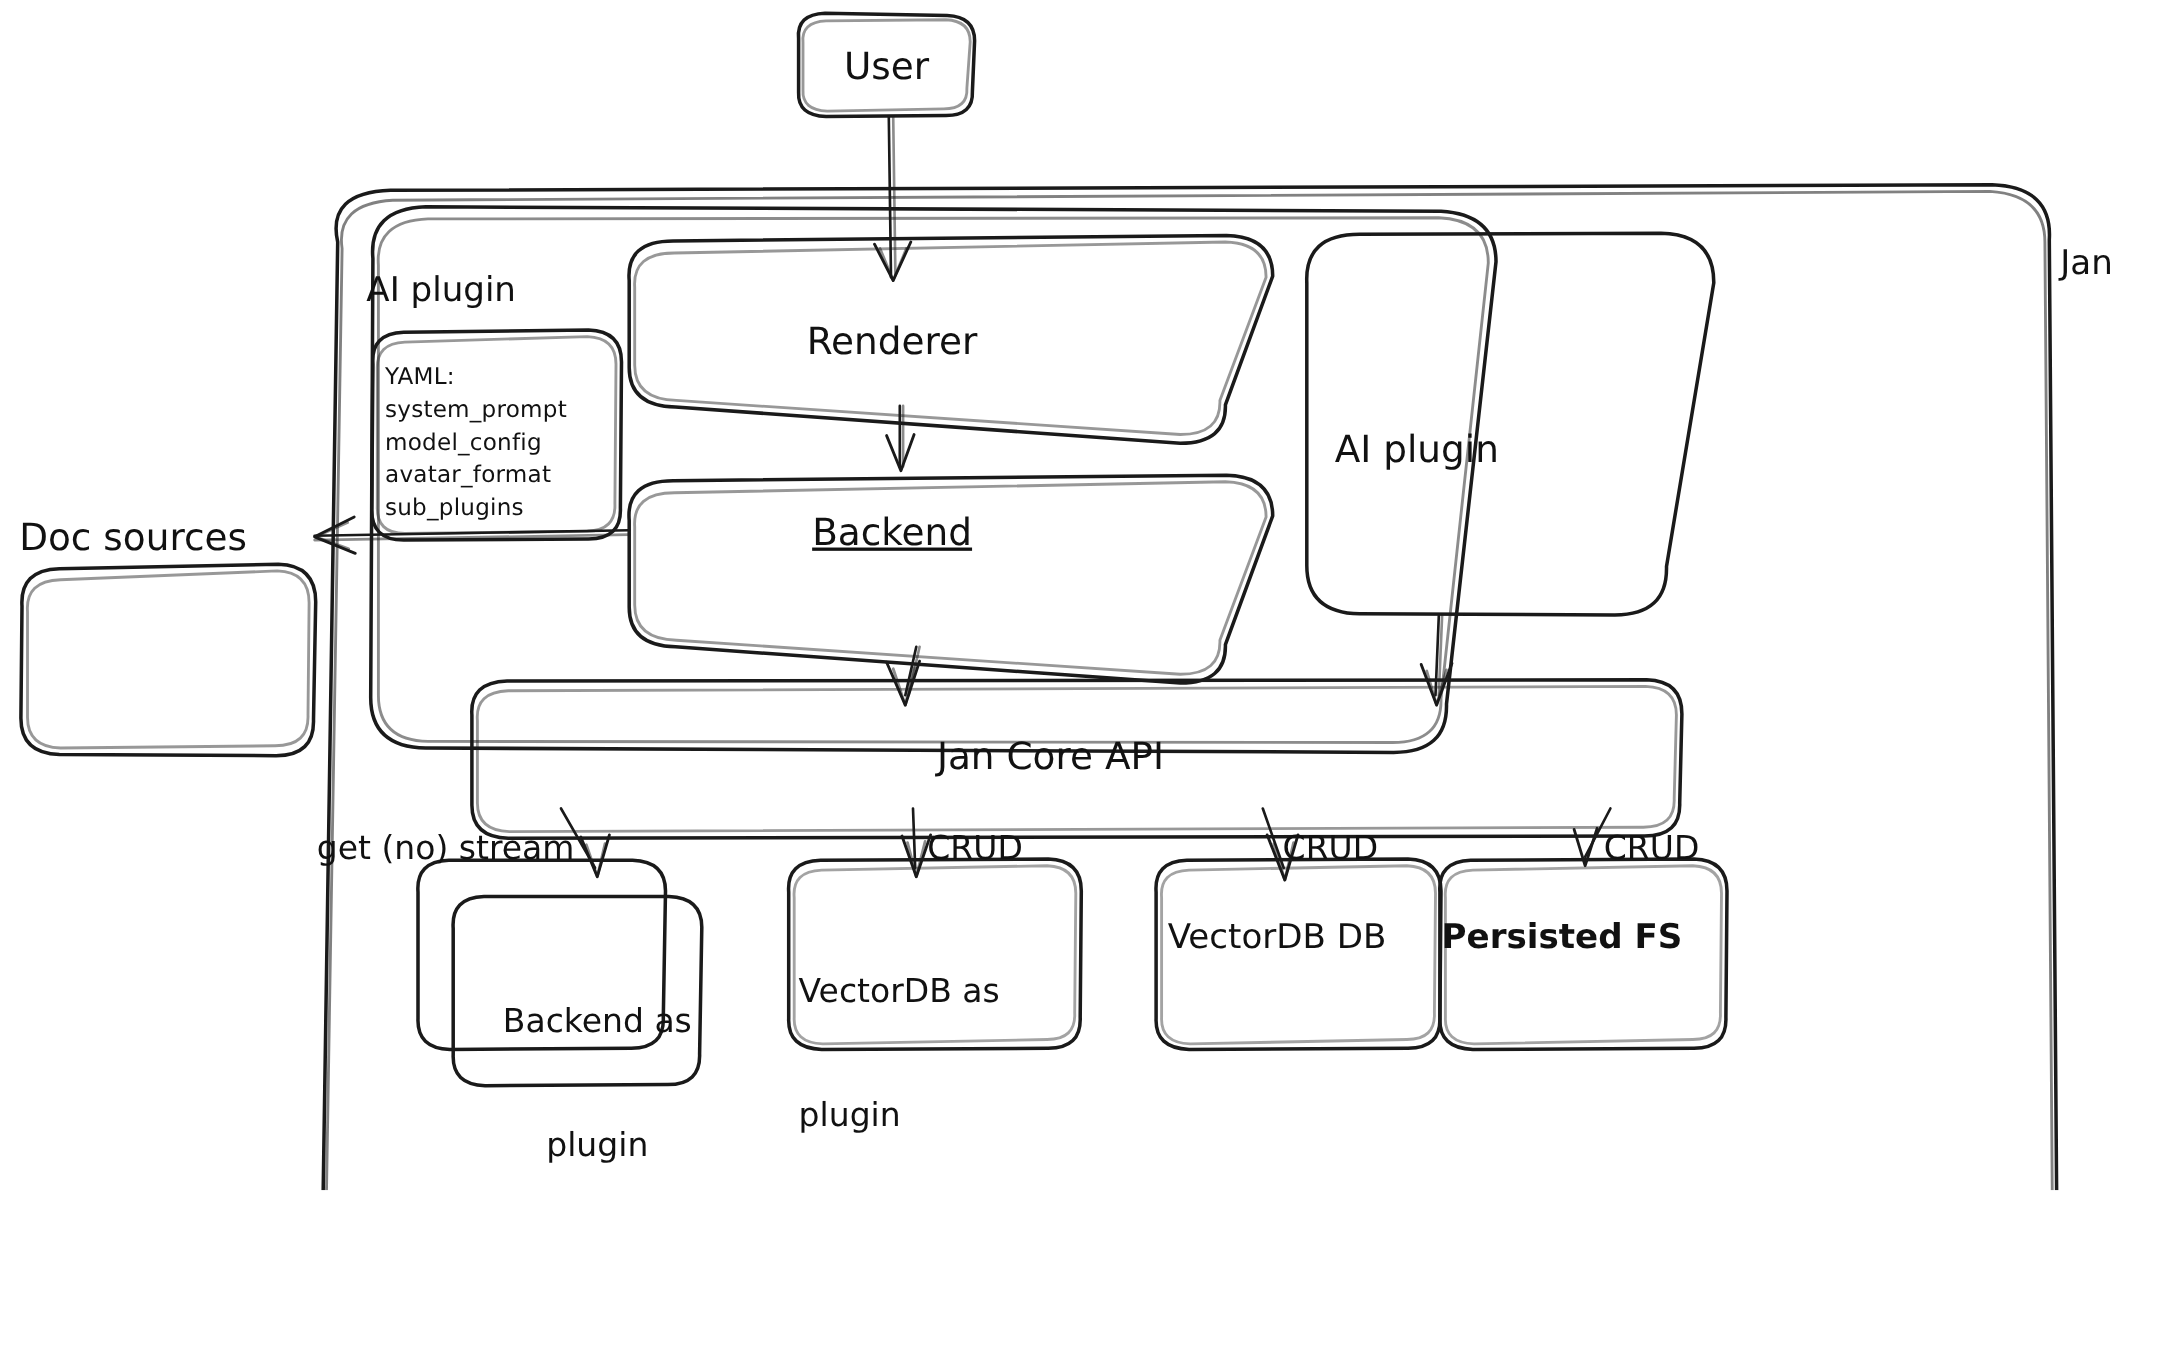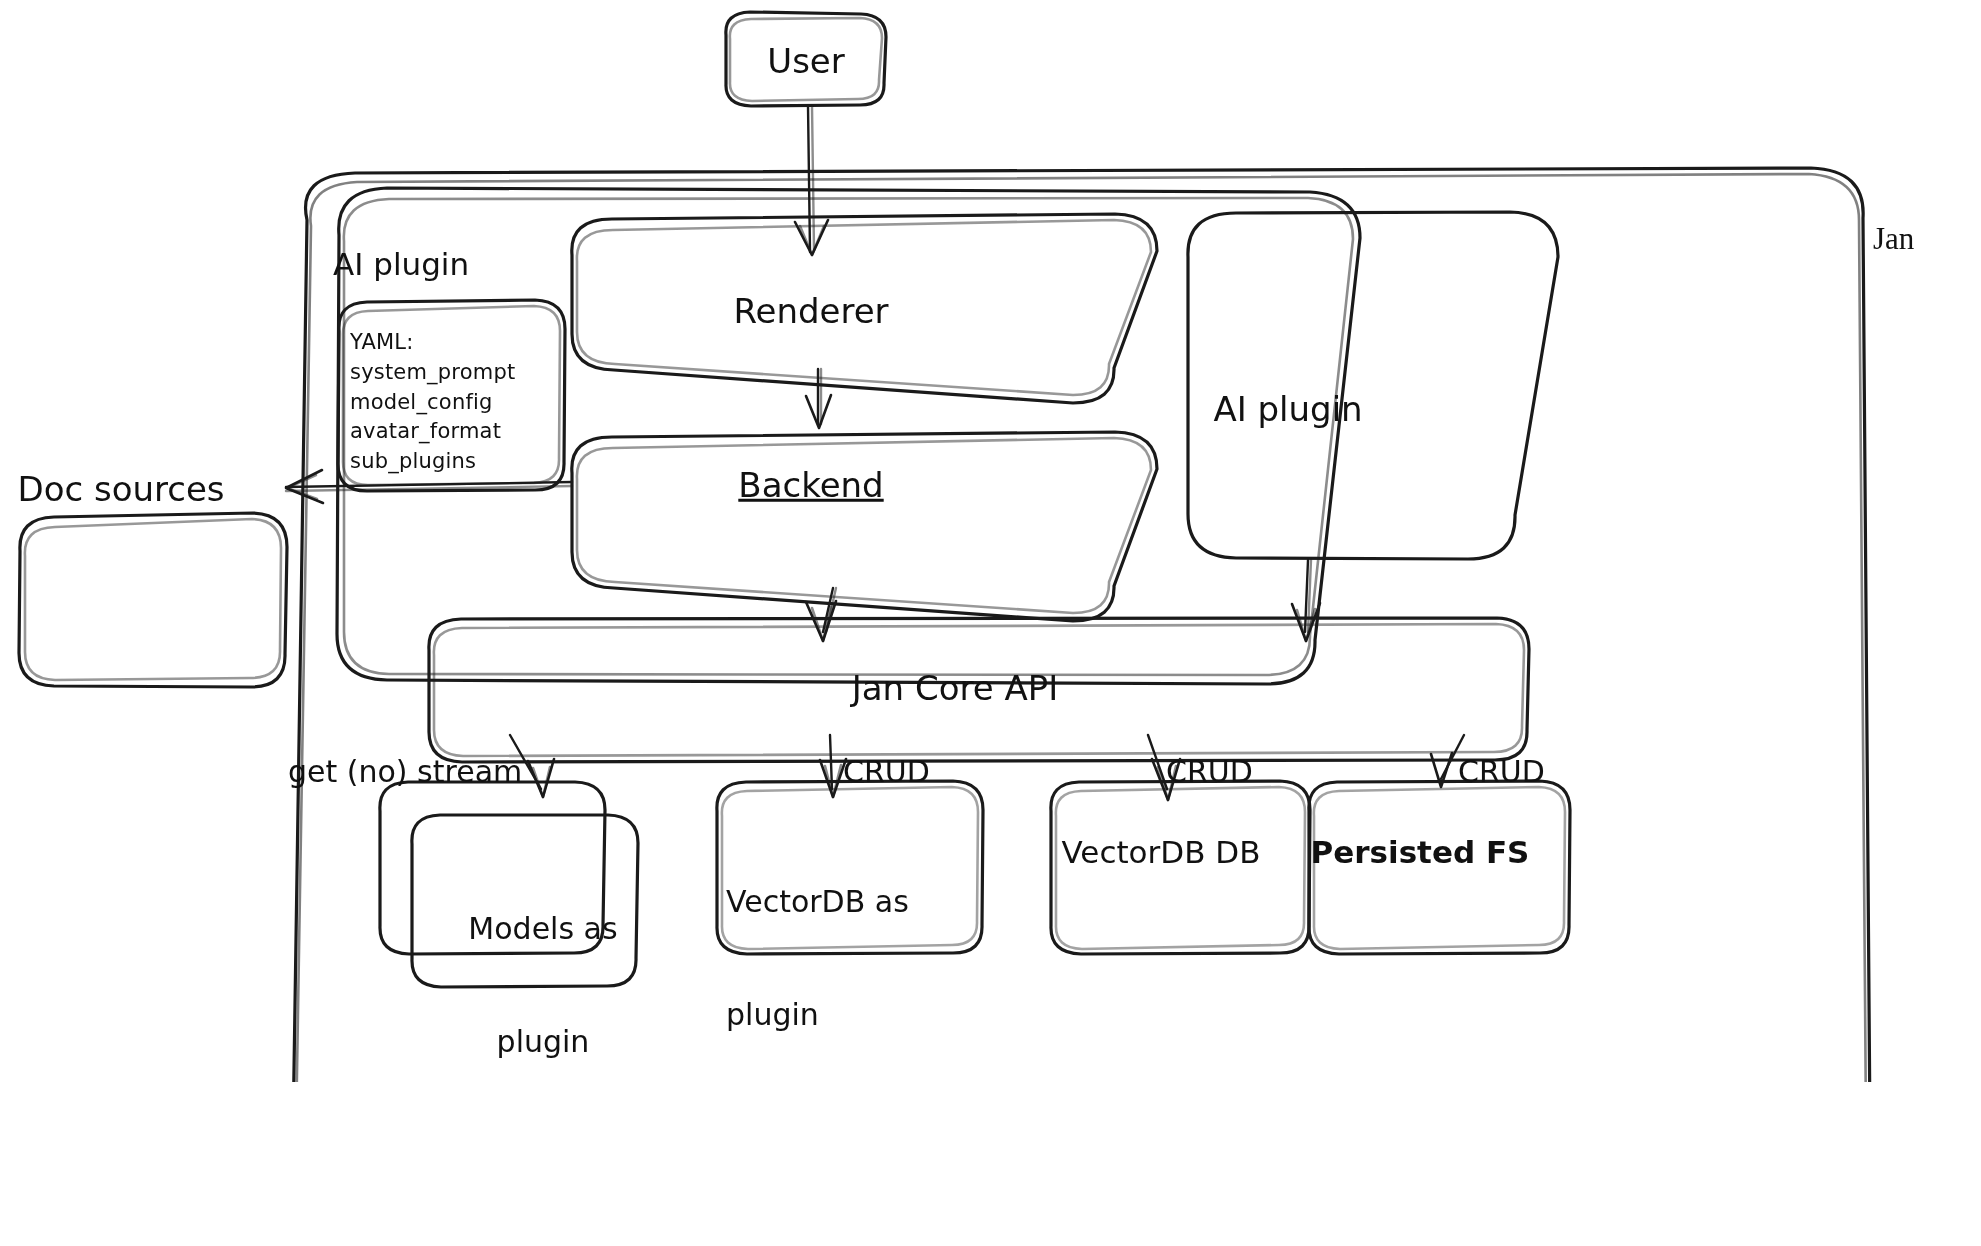--- a/index.html
+++ b/index.html
@@ -184,42 +184,42 @@
 
     <g>
       <path class="s ln" d="M1464 735 L1441 779"></path>
       <path class="s ah" d="M1431 754 L1441 787 L1452 753"></path>
     </g>
 
   </svg>
 
   <div class="lbl node-label" style="left:806px; top:61px;">User</div>
 
-  <div class="lbl group-label" style="left:1873px; top:220px;font-family:Liberation Serif, serif;">Jan</div>
+  <div class="lbl group-label" style="left:1873px; top:220px;">Jan</div>
 
   <div class="lbl group-label" style="left:333px; top:245px;">AI plugin</div>
 
   <div class="lbl yaml-label" style="left:350px; top:328px;">YAML:
 system_prompt
 model_config
 avatar_format
 sub_plugins</div>
 
   <div class="lbl node-label" style="left:811px; top:311px;">Renderer</div>
 
   <div class="lbl node-label" style="left:811px; top:485px;text-decoration:underline;">Backend</div>
 
   <div class="lbl node-label" style="left:1288px; top:409px;">AI plugin</div>
 
   <div class="lbl node-label" style="left:121px; top:489px;">Doc sources</div>
 
   <div class="lbl node-label" style="left:955px; top:688px;">Jan Core API</div>
 
   <div class="lbl small-node-label" style="left:443px; top:835px; width:200px; text-align:center;">
-    <div>Models as</div>
+    <div>Backend as</div>
     <div>plugin</div>
   </div>
 
   <div class="lbl small-node-label" style="left:726px; top:808px; width:230px; text-align:left;">
     <div>VectorDB as</div>
     <div>plugin</div>
   </div>
 
   <div class="lbl node-label" style="left:1161px; top:852px; font-size:31px;">VectorDB DB</div>
 

